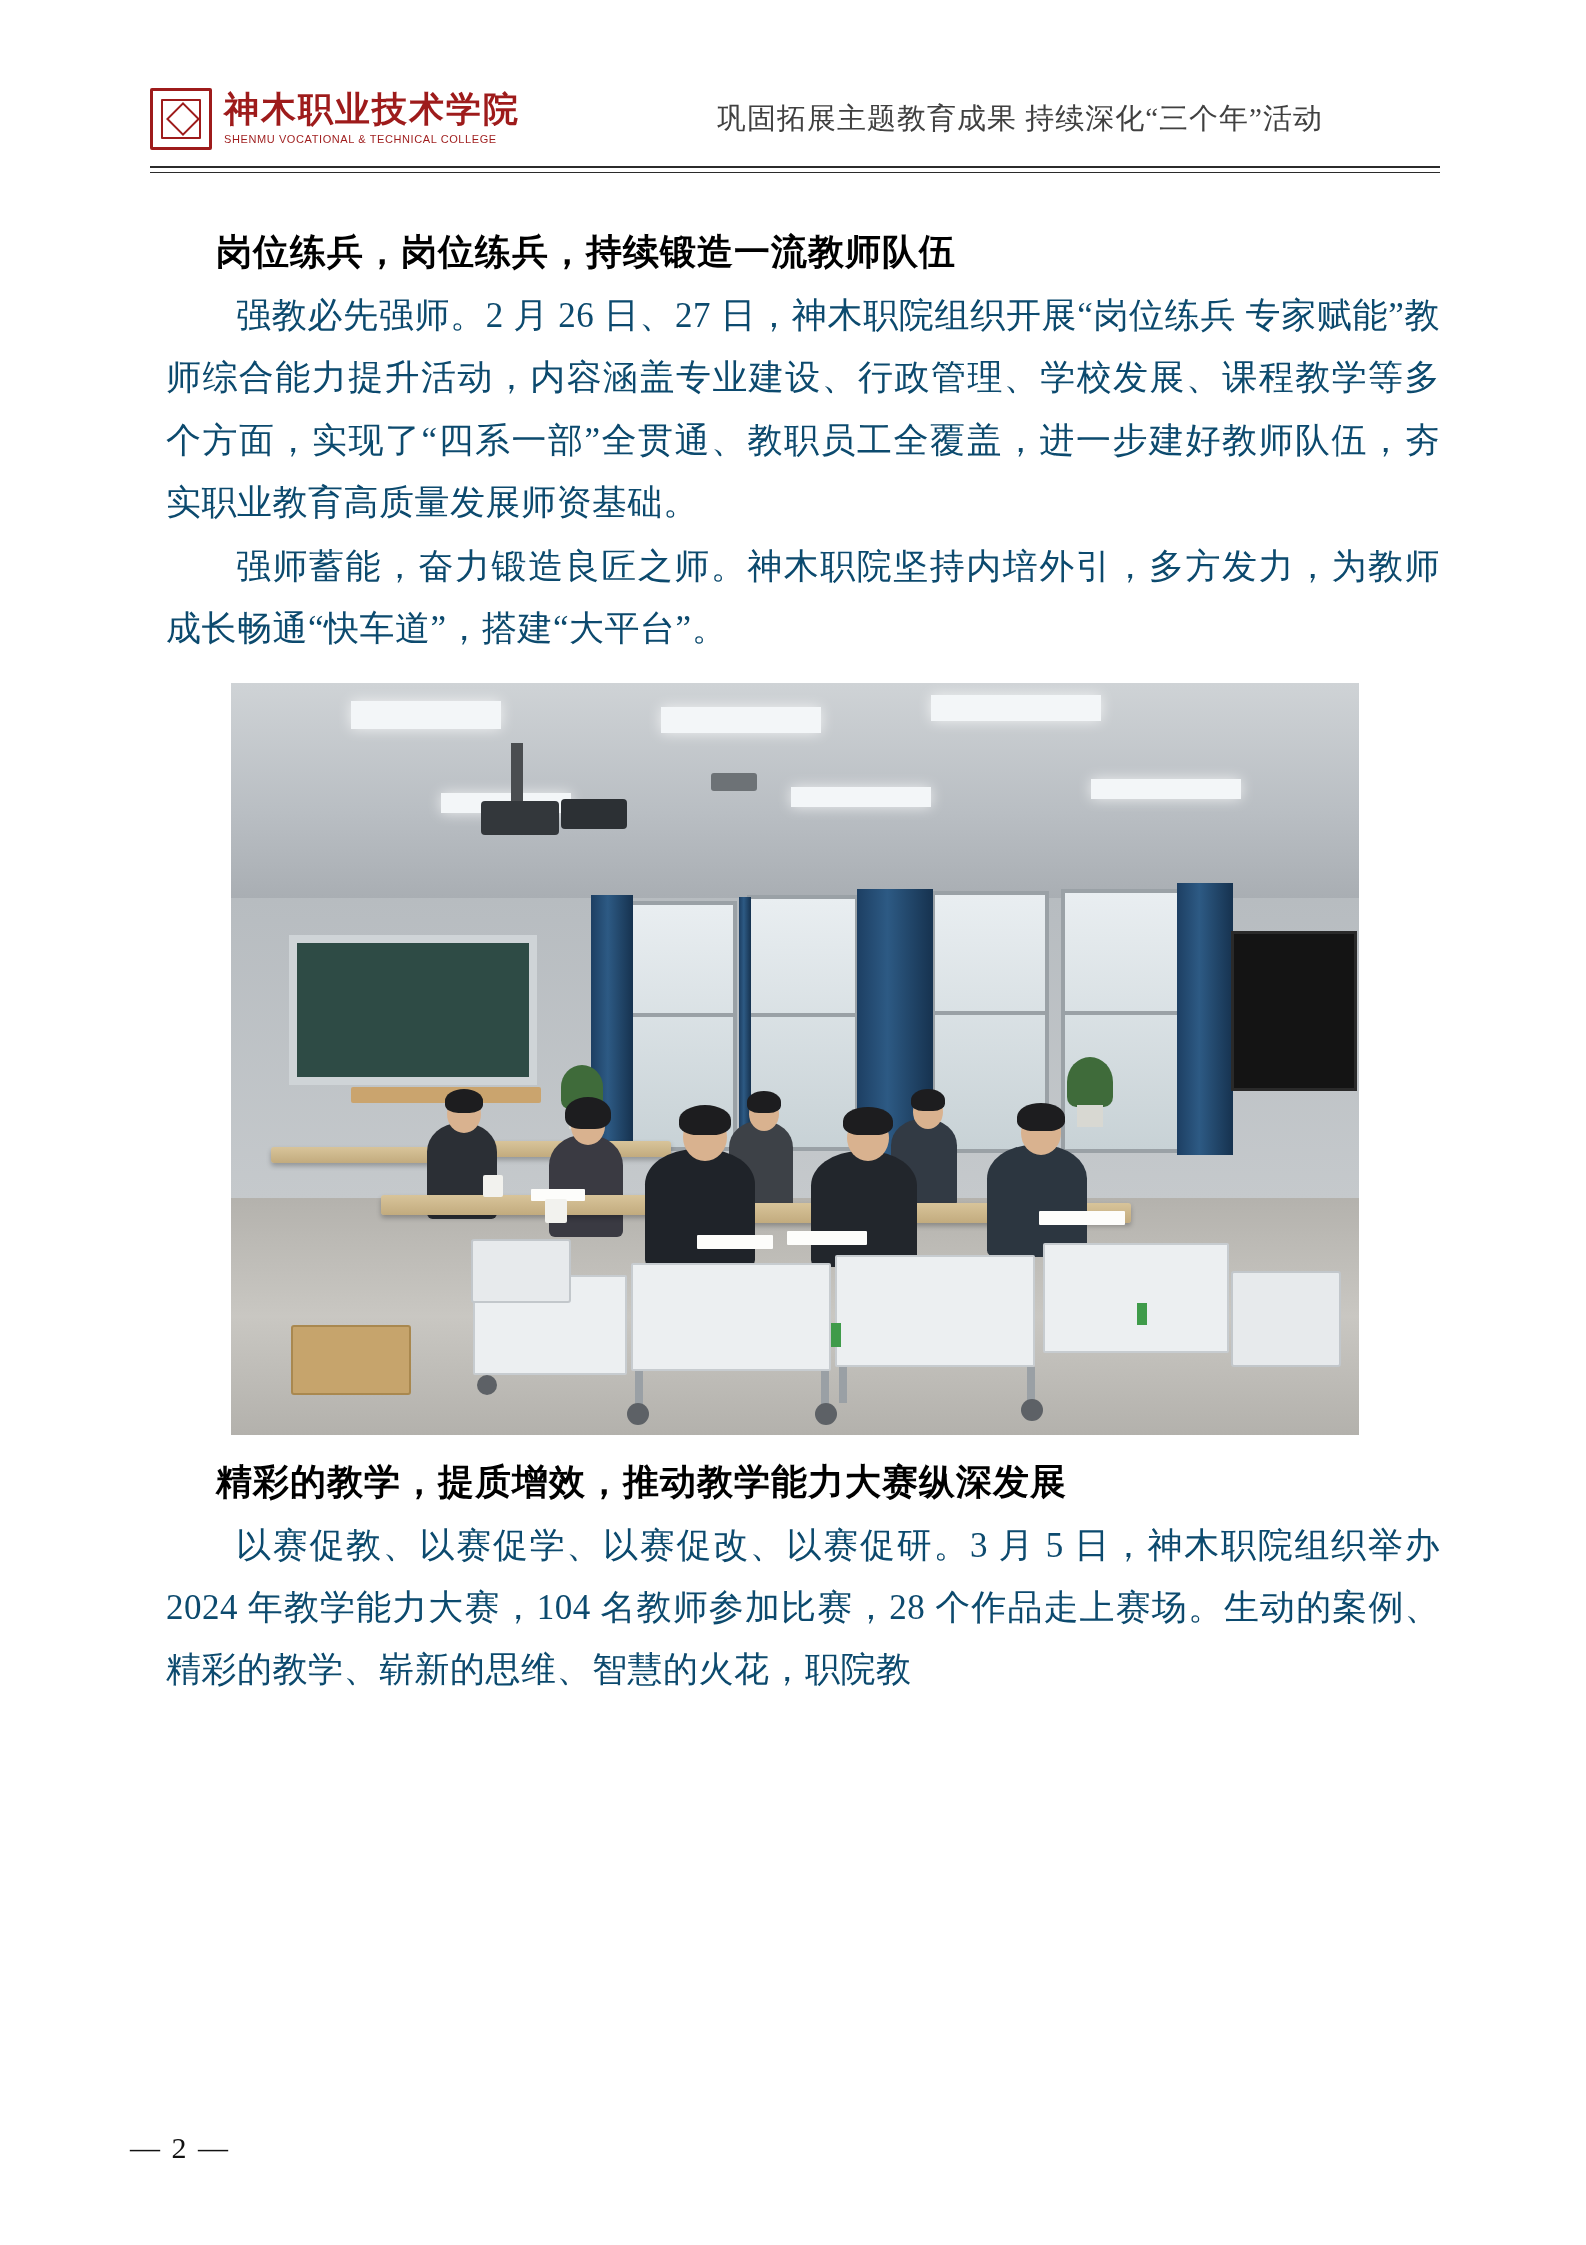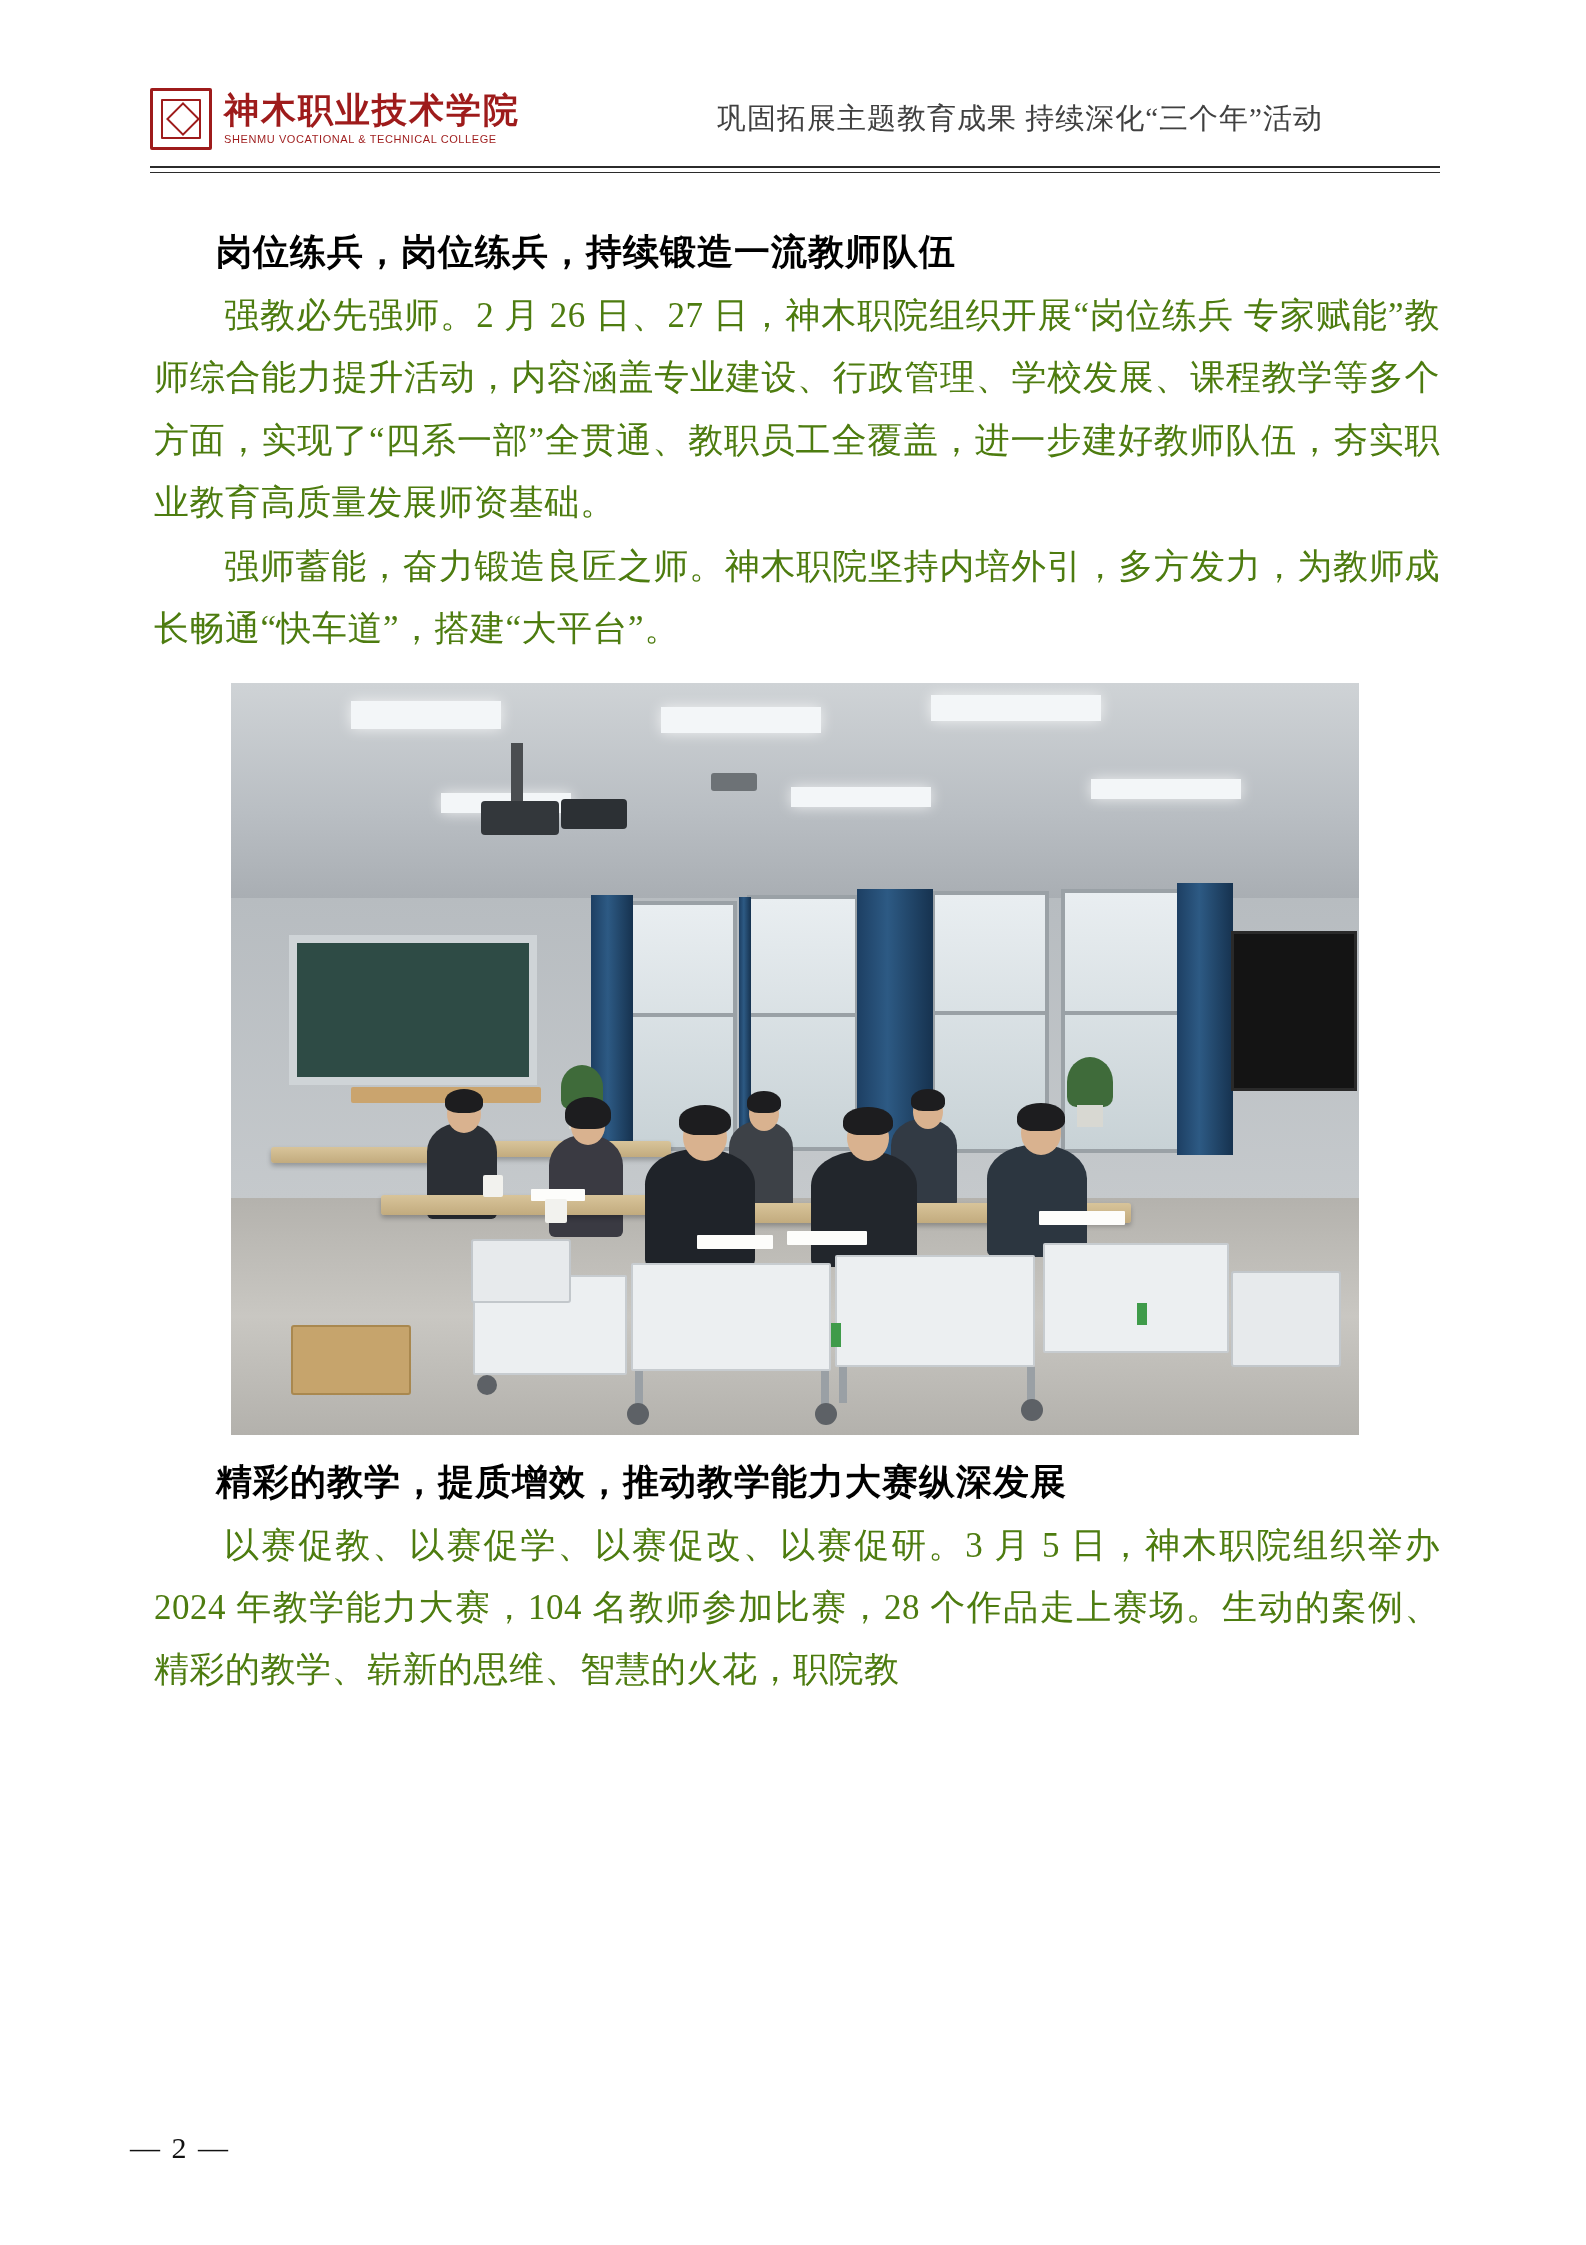--- a/index.html
+++ b/index.html
@@ -64,21 +64,21 @@
     border: 2px solid #9e1b1b;
     transform: rotate(45deg);
   }
   .logo-text {
     display: flex;
     flex-direction: column;
     justify-content: center;
     line-height: 1.05;
   }
   .logo-cn {
-    font-family: Liberation Sans, sans-serif;
+    font-family: Liberation Serif, serif;
     font-size: 35px;
     font-weight: 700;
     color: #9e1b1b;
     letter-spacing: 2px;
     white-space: nowrap;
   }
   .logo-en {
     font-family: "Liberation Sans", sans-serif;
     font-size: 11px;
     color: #9e1b1b;
@@ -124,26 +124,26 @@
     font-weight: 700;
     margin: 20px 0 6px 0;
     padding-left: 66px;
     letter-spacing: 1px;
     line-height: 1.5;
     color: #000;
   }
   p.para {
     font-size: 35px;
     line-height: 1.78;
-    margin: 2px 0 2px 4px;
+    margin: 2px 0 2px 16px;
     text-indent: 70px;
     text-align: justify;
     text-justify: inter-ideograph;
     letter-spacing: 0.5px;
-    color: #4d7c0f;
+    color: #0c4a6e;
   }
 
   
   .photo-wrap {
     margin: 22px 0 10px 0;
     display: flex;
     justify-content: center;
   }
   .photo {
     width: 1128px;

